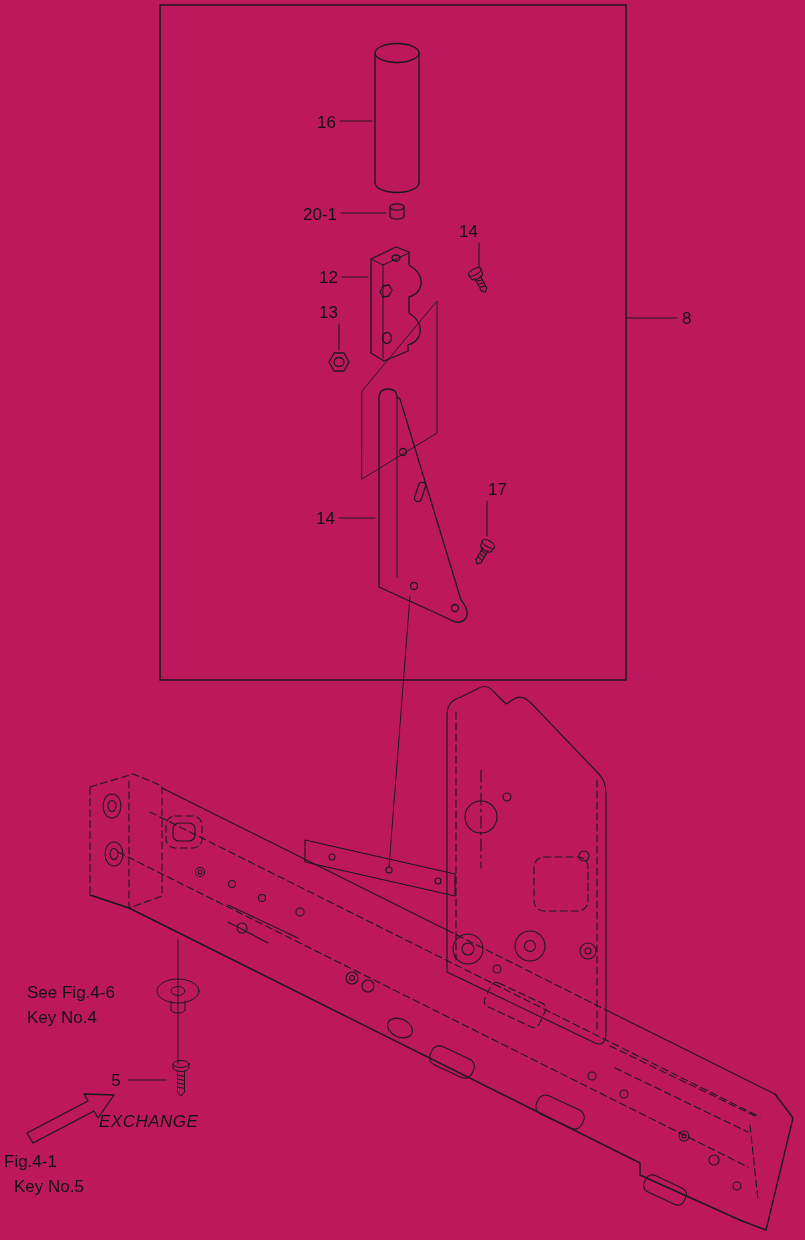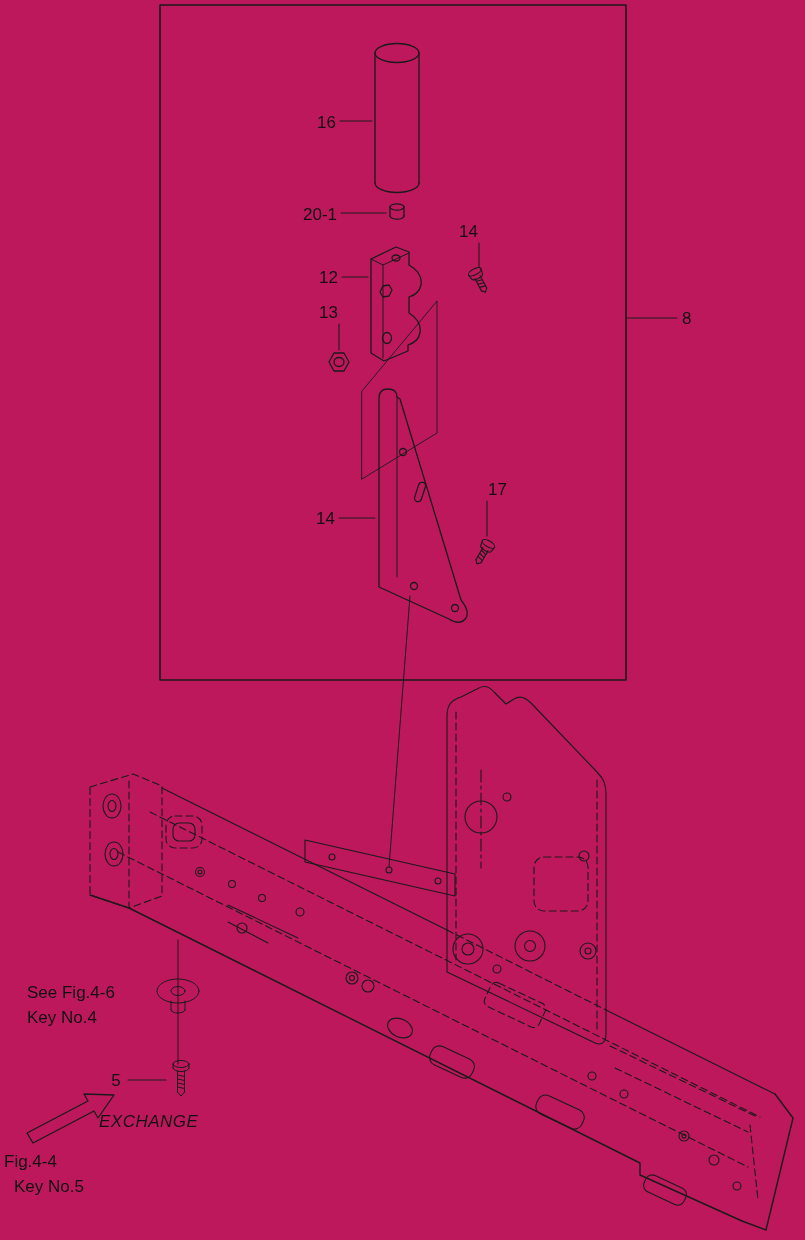--- a/index.html
+++ b/index.html
@@ -207,16 +207,16 @@
 <div class="callout" style="left:319px;top:303px;width:40px;text-align:left">13</div>
 <div class="callout" style="left:459px;top:222px;width:40px;text-align:left">14</div>
 <div class="callout" style="left:303px;top:509px;width:32px;text-align:right">14</div>
 <div class="callout" style="left:467px;top:480px;width:40px;text-align:right">17</div>
 <div class="callout" style="left:682px;top:309px">8</div>
 <div class="callout" style="left:108px;top:1071px;width:16px;text-align:center">5</div>
 
 <div class="note" style="left:27px;top:983px">See Fig.4-6</div>
 <div class="note" style="left:27px;top:1008px">Key No.4</div>
 <div class="note note-exchange" style="left:99px;top:1112px">EXCHANGE</div>
-<div class="note" style="left:4px;top:1152px">Fig.4-4</div>
+<div class="note" style="left:4px;top:1152px">Fig.4-1</div>
 <div class="note" style="left:14px;top:1177px">Key No.5</div>
 
 </div>
 
 </body></html>

